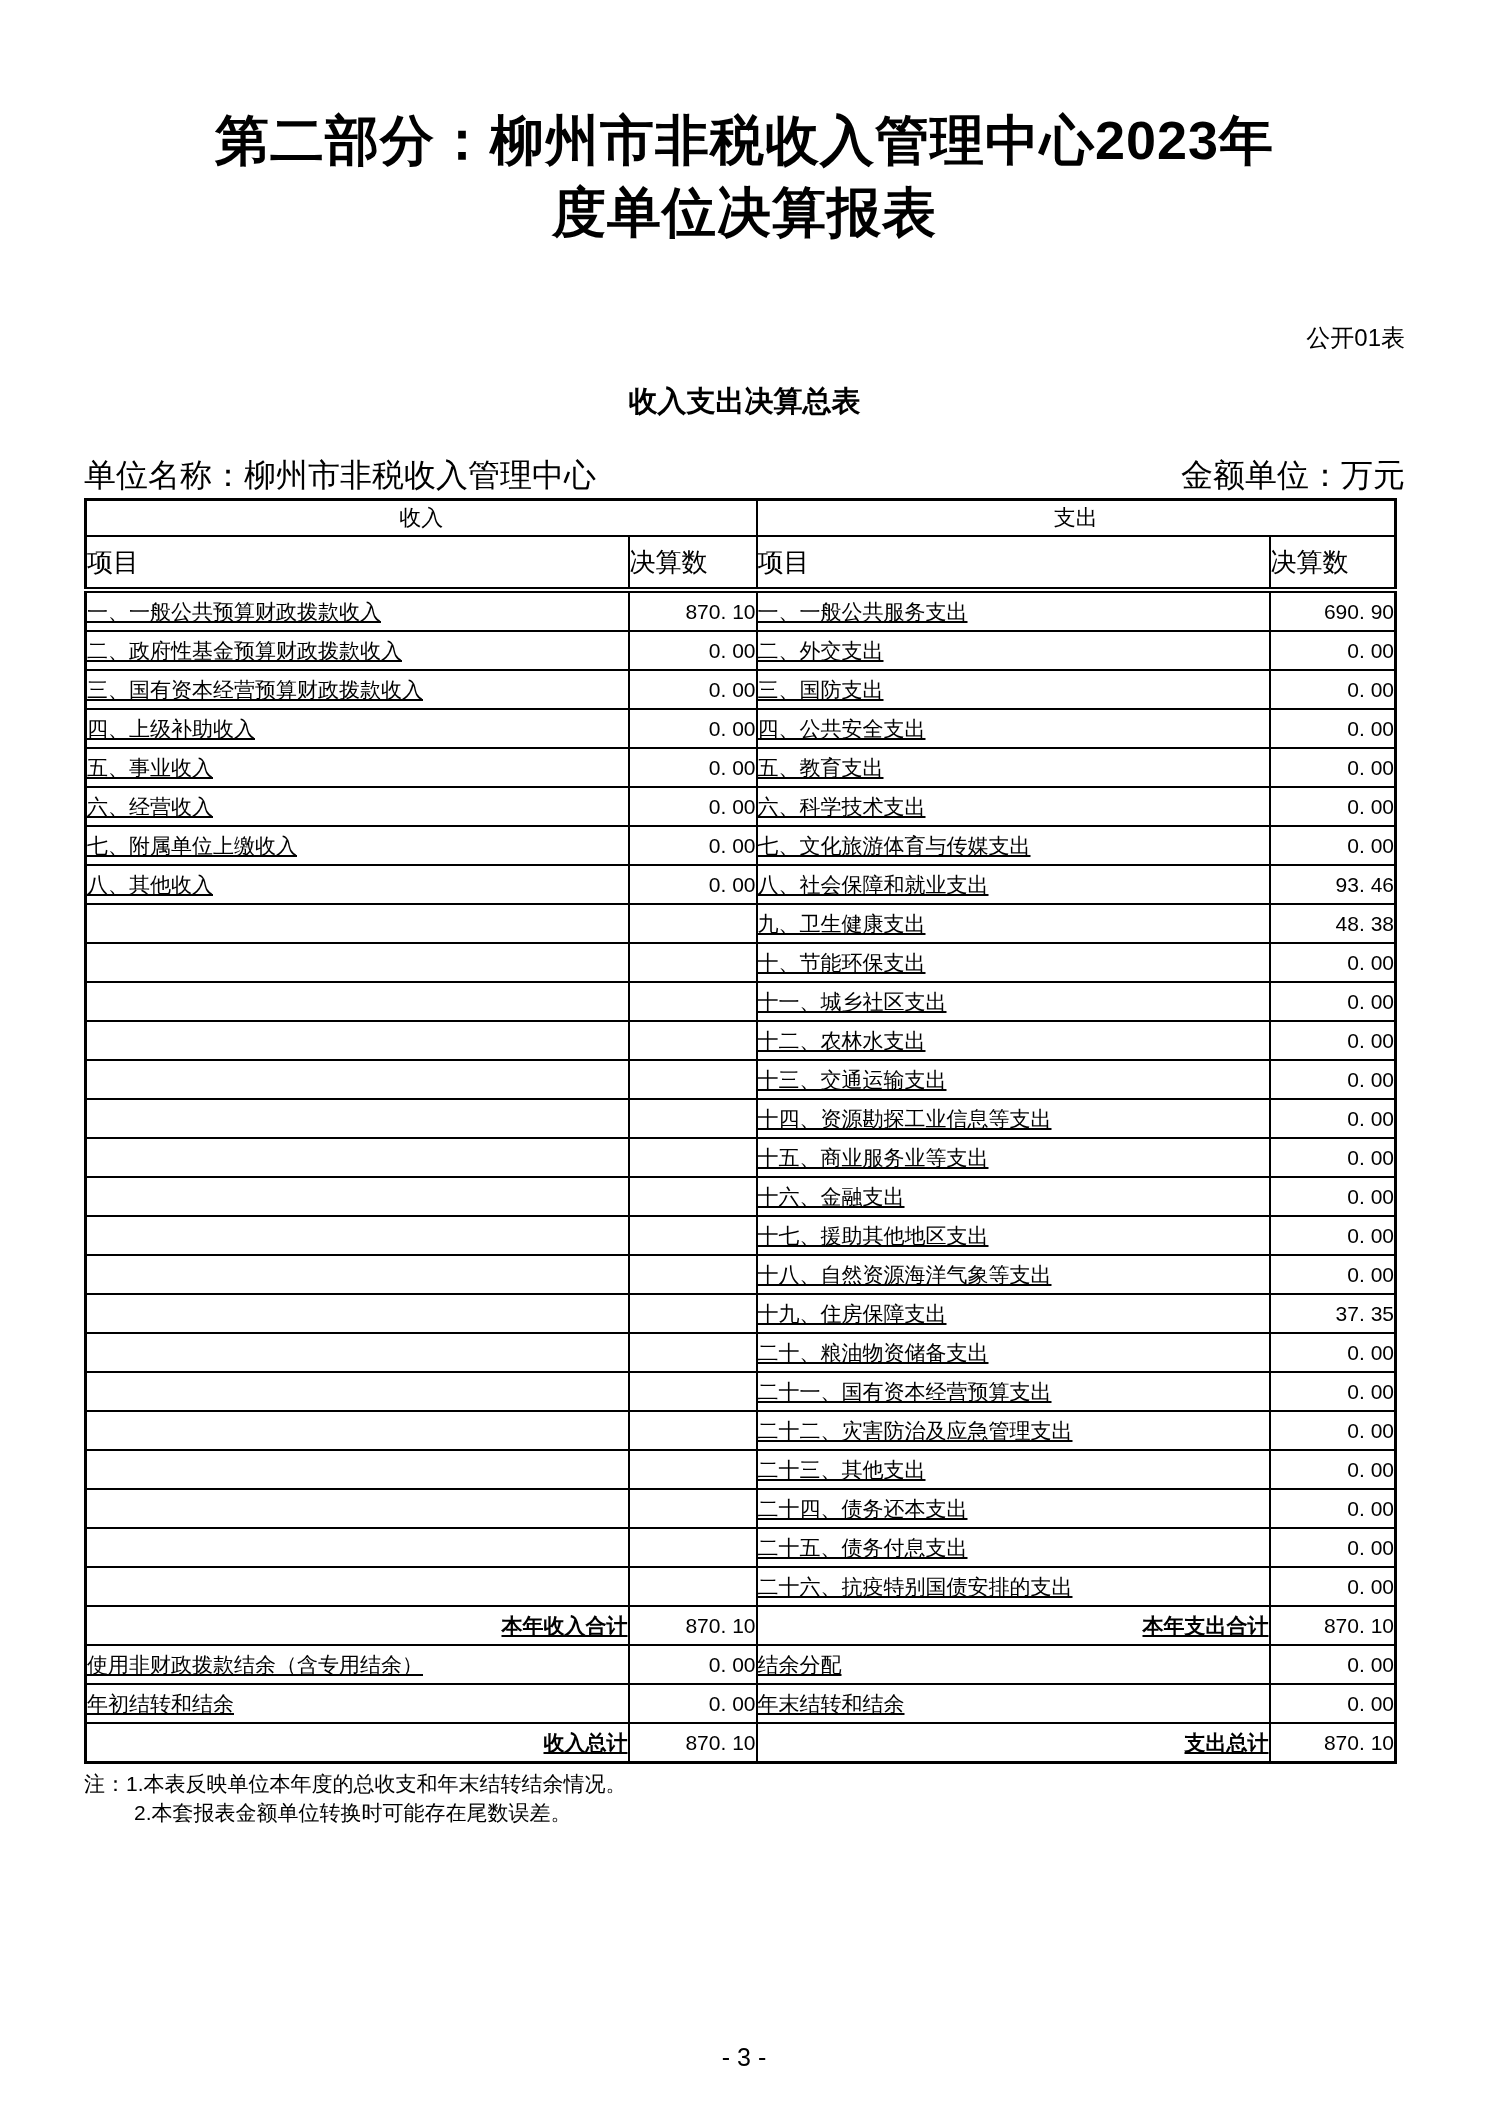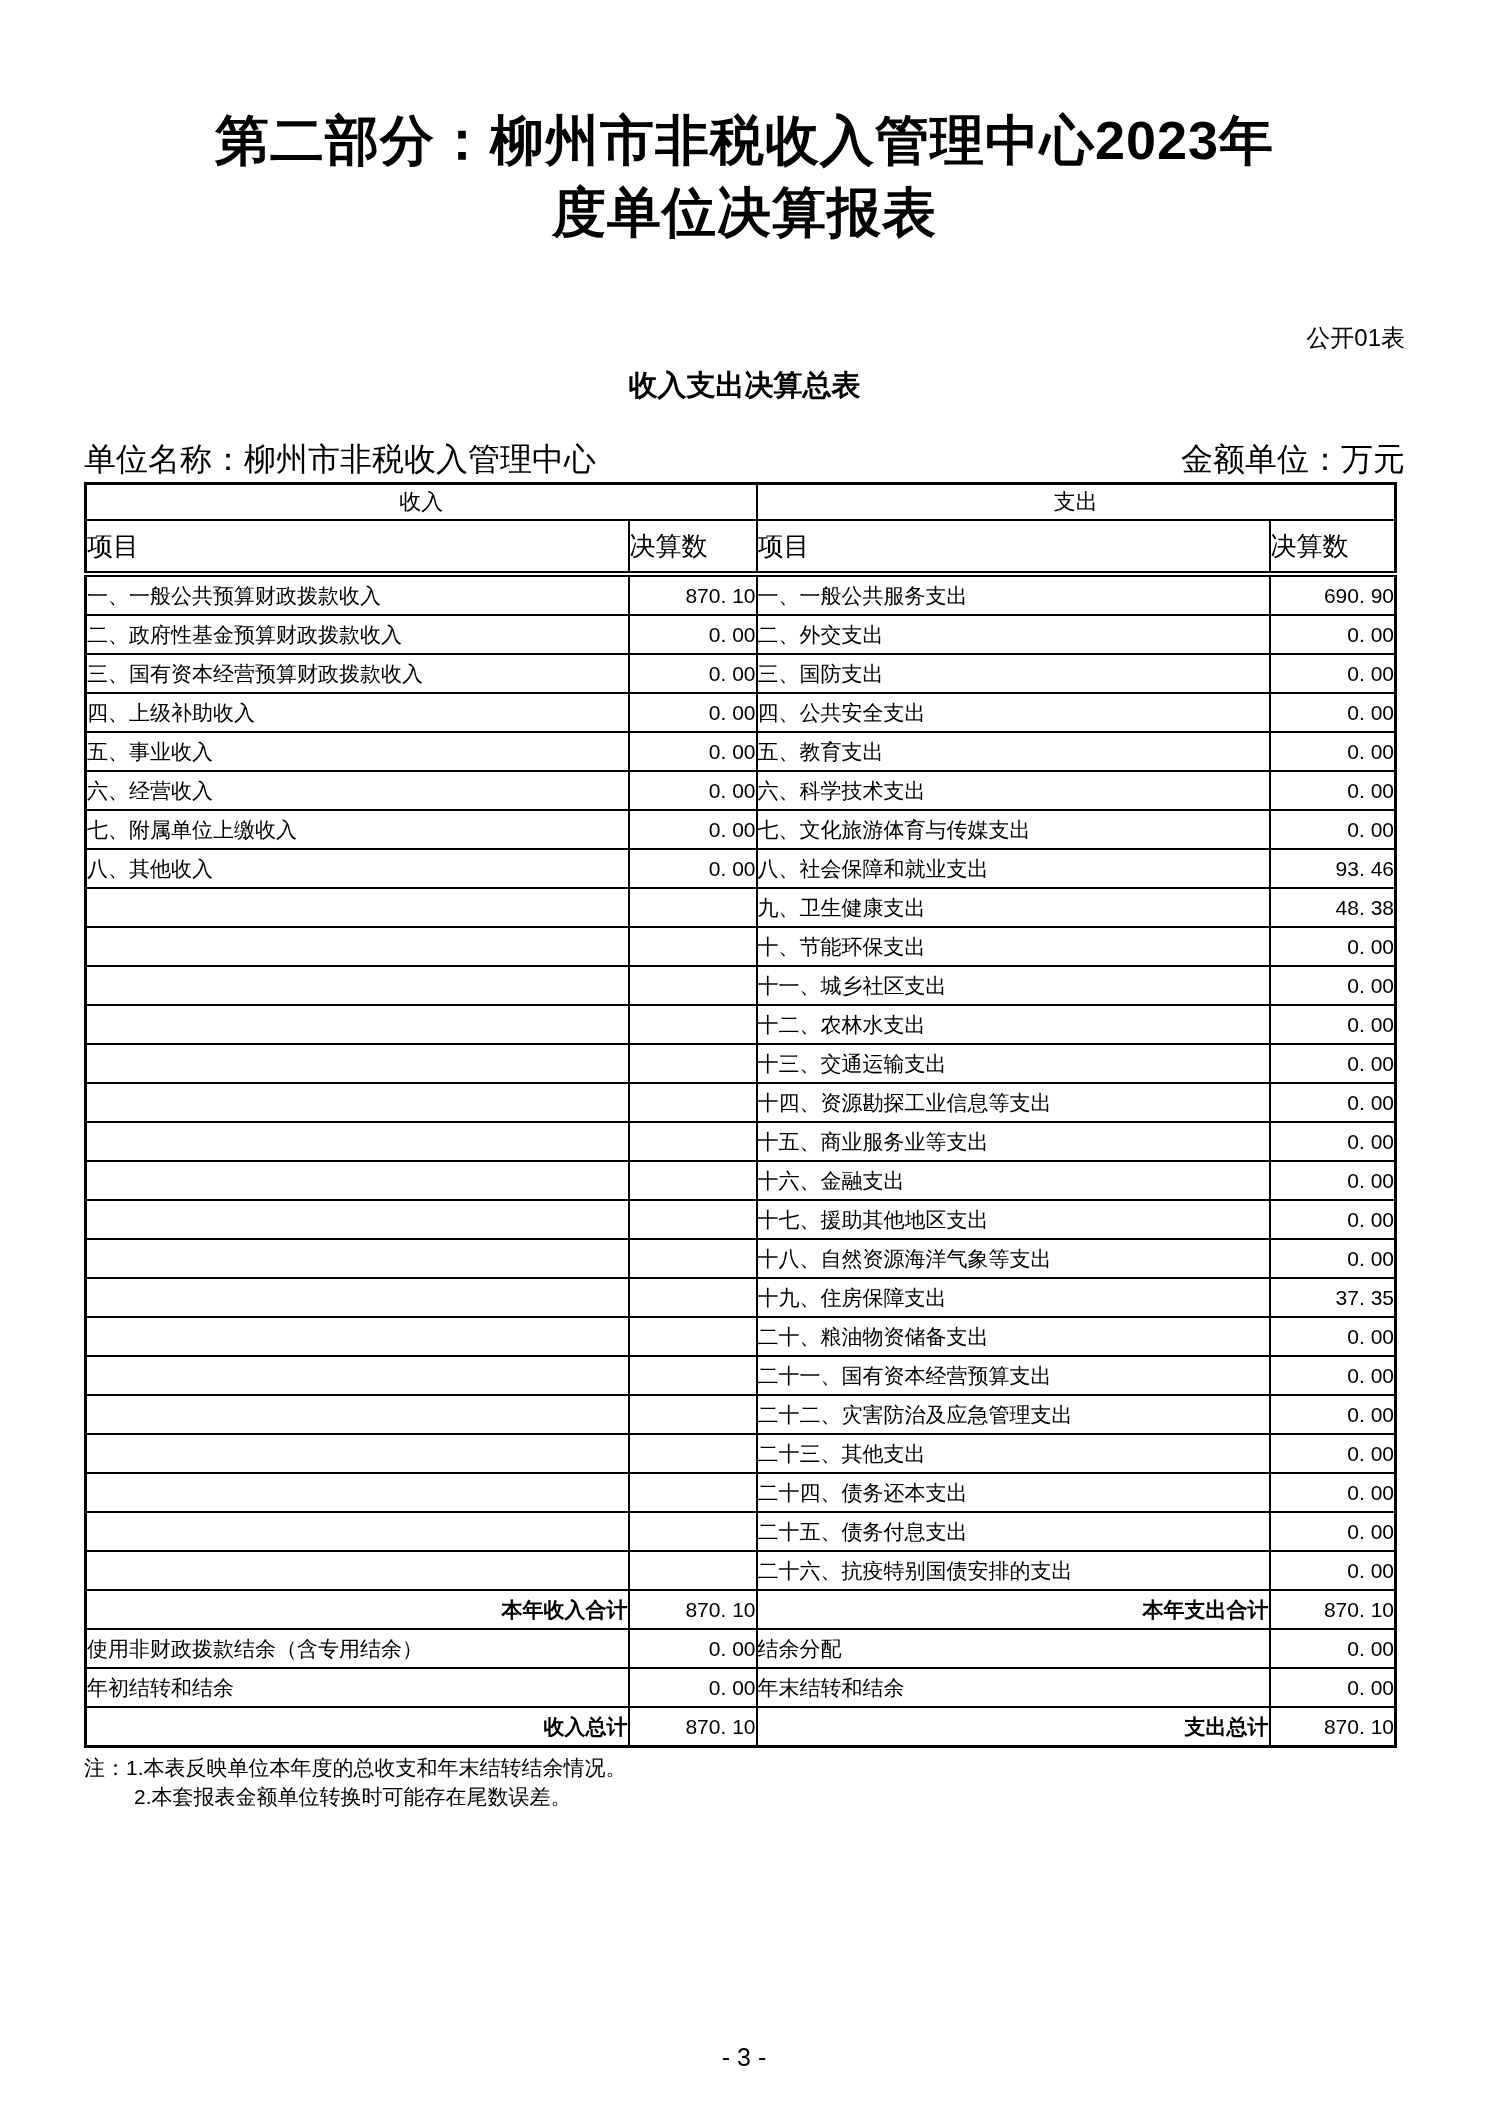--- a/index.html
+++ b/index.html
@@ -26,21 +26,21 @@
     font-weight: bold;
     letter-spacing: 1px;
   }
   .table-code {
     margin-top: 76px;
     text-align: right;
     font-size: 24px;
     line-height: 28px;
   }
   .table-title {
-    margin-top: 16px;
+    margin-top: 32px;
     text-align: center;
     font-size: 29px;
     line-height: 34px;
     font-weight: bold;
   }
   .meta-row {
     display: flex;
     justify-content: space-between;
     align-items: flex-end;
     margin-top: 42px;
@@ -74,20 +74,21 @@
     text-align: left;
     font-size: 26px;
     border-bottom: 6px double #000;
   }
   tbody td {
     height: 37px;
   }
   td.item-cell {
     text-align: left;
     padding-left: 11px;
+    text-decoration: underline;
   }
   td.value-cell {
     text-align: right;
     padding-right: 2px;
     border-radius: 7px;
   }
   tr.total-row td.item-cell {
     text-align: right;
     padding-left: 0;
     font-weight: bold;

